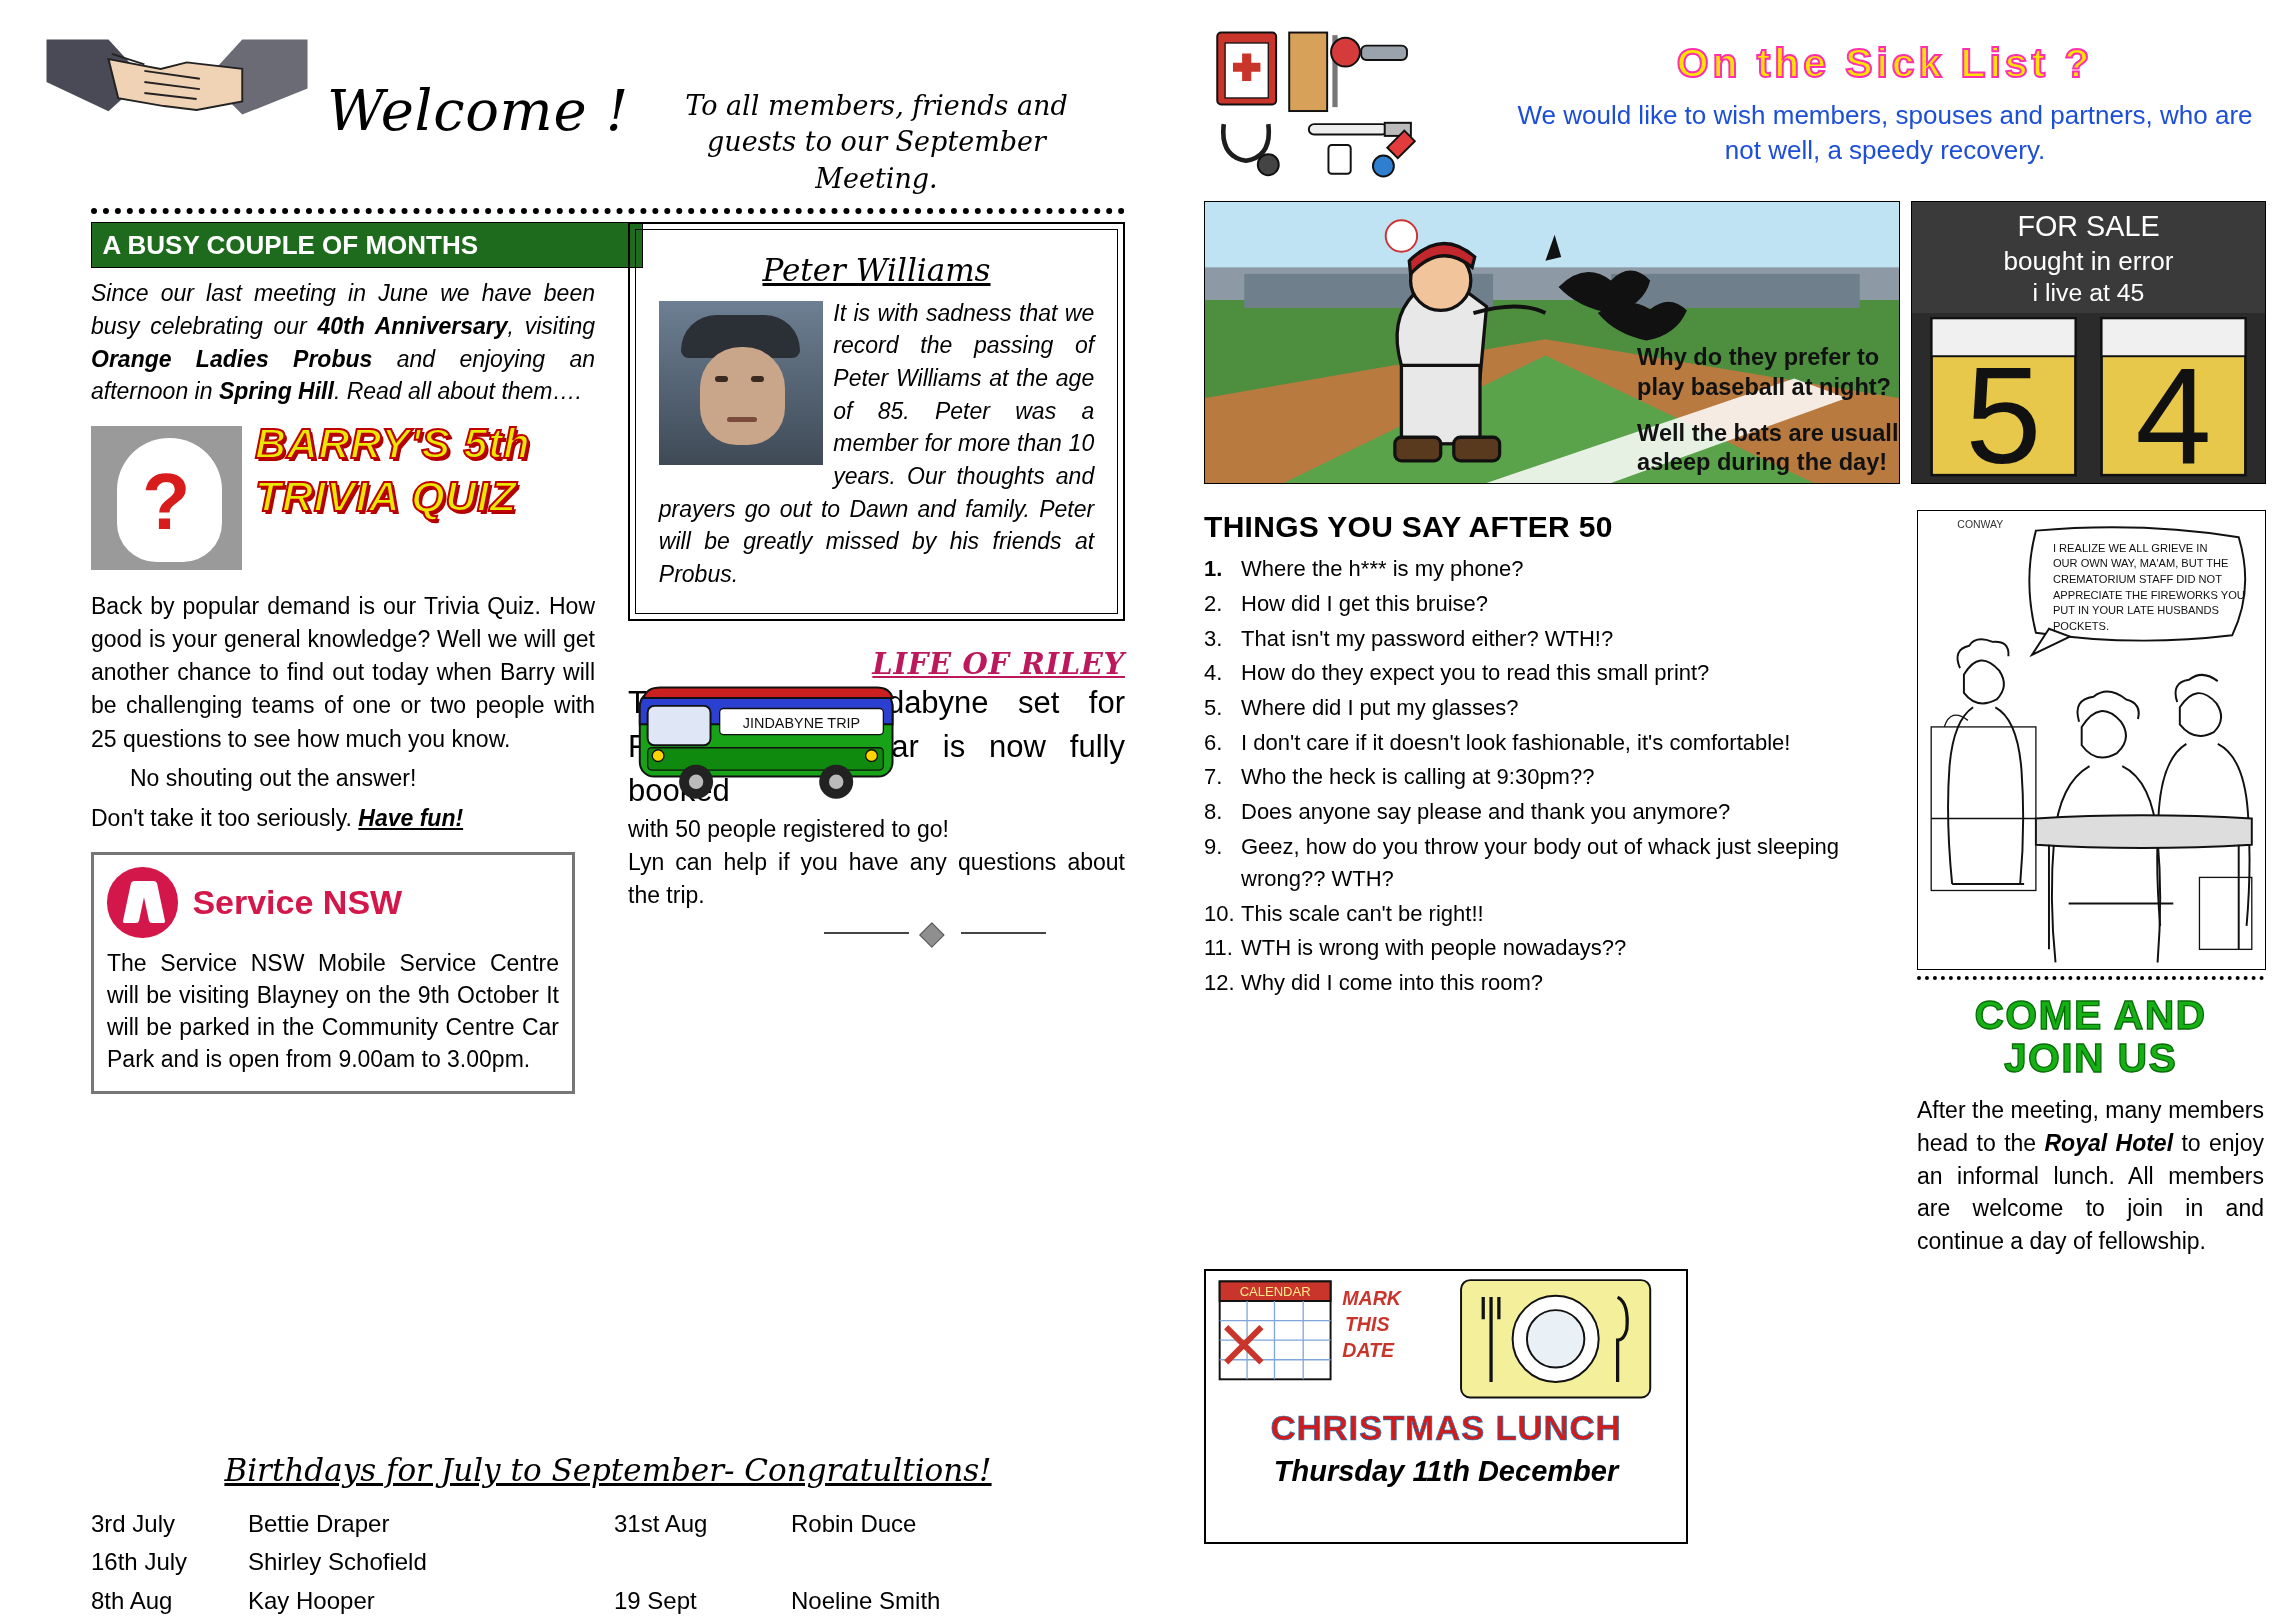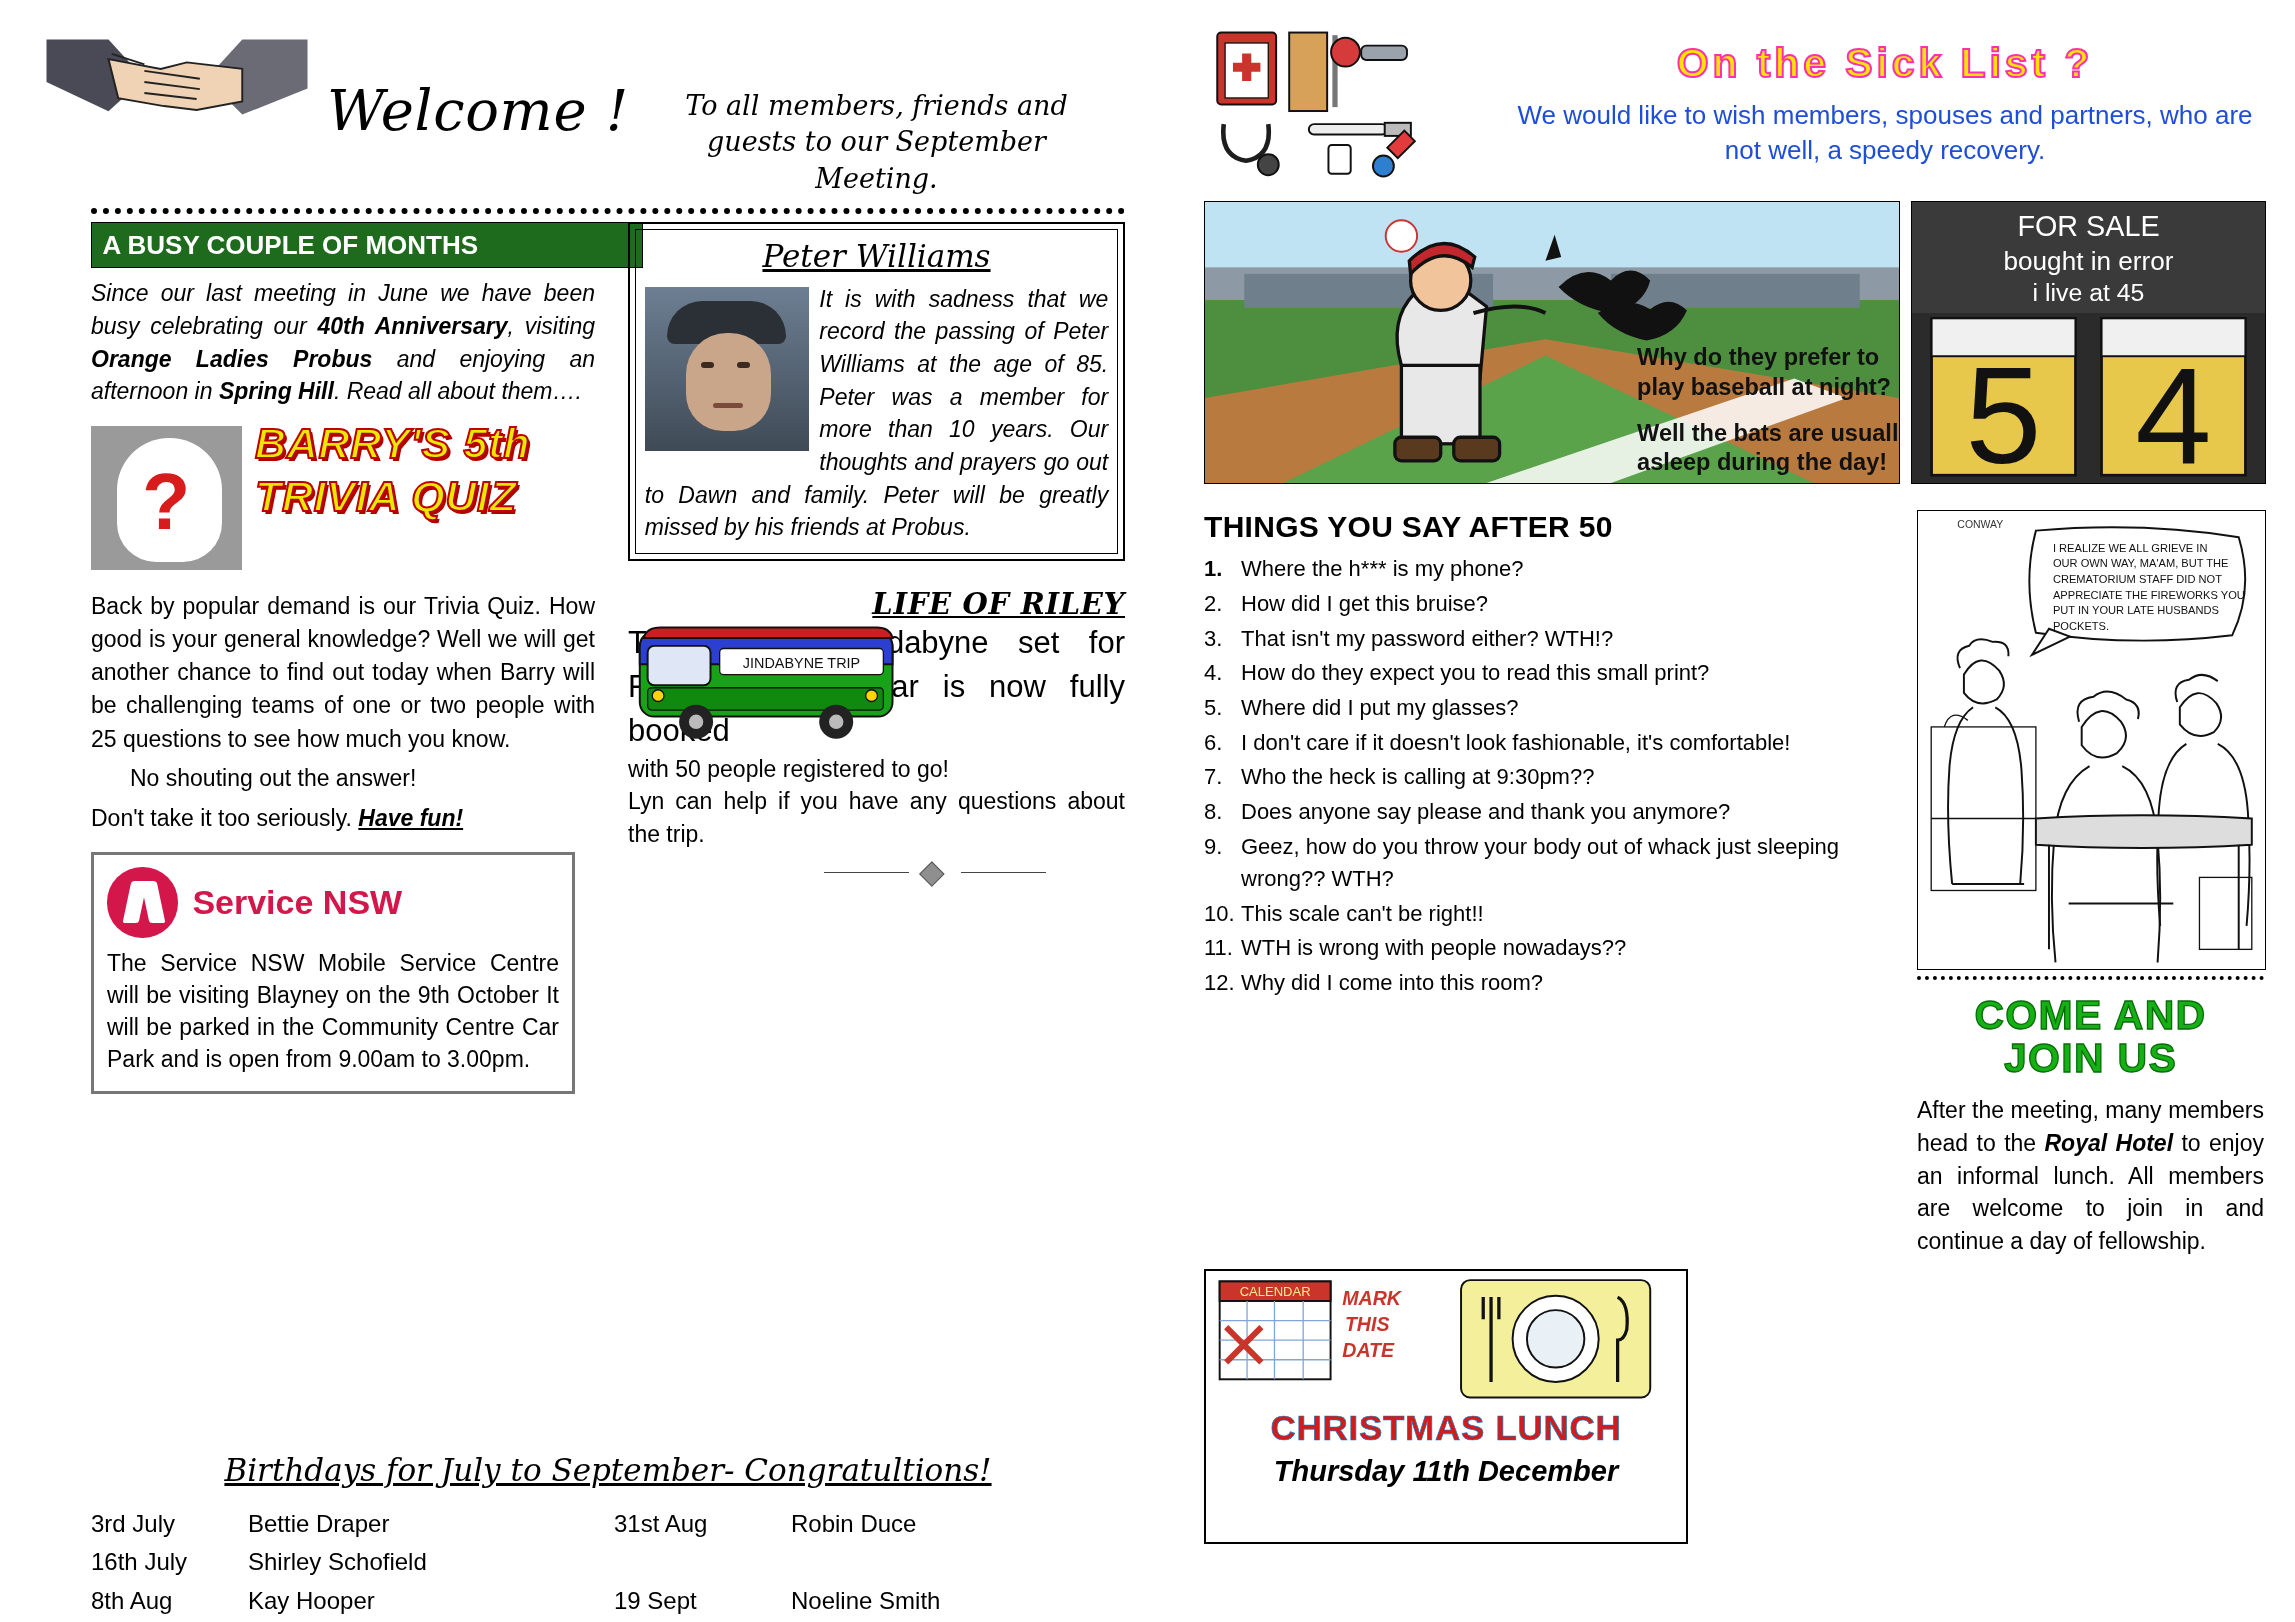--- a/index.html
+++ b/index.html
@@ -92,21 +92,21 @@
   }
   .svc-logo:after{
     content:"";position:absolute;left:38px;top:14.4px;width:15.7px;height:42px;background:#fff;
     transform:skewX(12deg);border-radius:2.6px;
   }
   .svc-title{font-size:34px;font-weight:bold;color:#d3174a;}
   .svc-body{font-size:23px;line-height:1.4;text-align:justify;margin-top:9.2px;}
 
   
   .fancy-box{
-    border:2.6px double #000;padding:3px;width:497px;box-sizing:border-box;position:relative;
+    border:2.6px double #000;padding:17px;width:497px;box-sizing:border-box;position:relative;
   }
   .fancy-box:before{
     content:"";position:absolute;inset:5.2px;border:1.3px solid #000;pointer-events:none;
   }
   .pw-title{
     text-align:center;font-family:"DejaVu Serif",serif;font-style:italic;font-size:31px;
     text-decoration:underline;margin:10.5px 0 9.2px 0;
   }
   .pw-flow{padding:0 11.8px 11.8px 11.8px;}
   .pw-photo{
@@ -117,21 +117,21 @@
   .pw-photo .face{position:absolute;left:41px;top:46px;width:85px;height:98px;background:#c9a58a;border-radius:41px 41px 37px 37px;}
   .pw-photo .eyeL,.pw-photo .eyeR{position:absolute;top:75px;width:13px;height:6.5px;background:#3a2a20;border-radius:3.9px;}
   .pw-photo .eyeL{left:56px;} .pw-photo .eyeR{left:92px;}
   .pw-photo .mouth{position:absolute;left:68px;top:116px;width:30px;height:5.2px;background:#7a4a3a;border-radius:3.9px;}
   .pw-text{font-size:23px;line-height:1.42;text-align:justify;font-style:italic;}
 
   
   .riley-wrap{margin-top:26px;width:497px;position:relative;}
   .riley-title{
     text-align:right;font-family:"DejaVu Serif",serif;font-weight:bold;font-style:italic;
-    font-size:29px;color:#000000;text-decoration:underline;letter-spacing:0.7px;
+    font-size:29px;color:#be185d;text-decoration:underline;letter-spacing:0.7px;
   }
   .bus{position:absolute;left:0;top:22px;width:275px;height:151px;}
   .riley-p1{
     font-size:31px;line-height:1.42;text-align:justify;
   }
   .riley-rest{font-size:23px;line-height:1.42;text-align:justify;margin-top:0;}
   .diamond-rule{
     margin:11.8px 0 0 196px;width:222px;height:19.6px;position:relative;
   }
   .diamond-rule:before,.diamond-rule:after{

